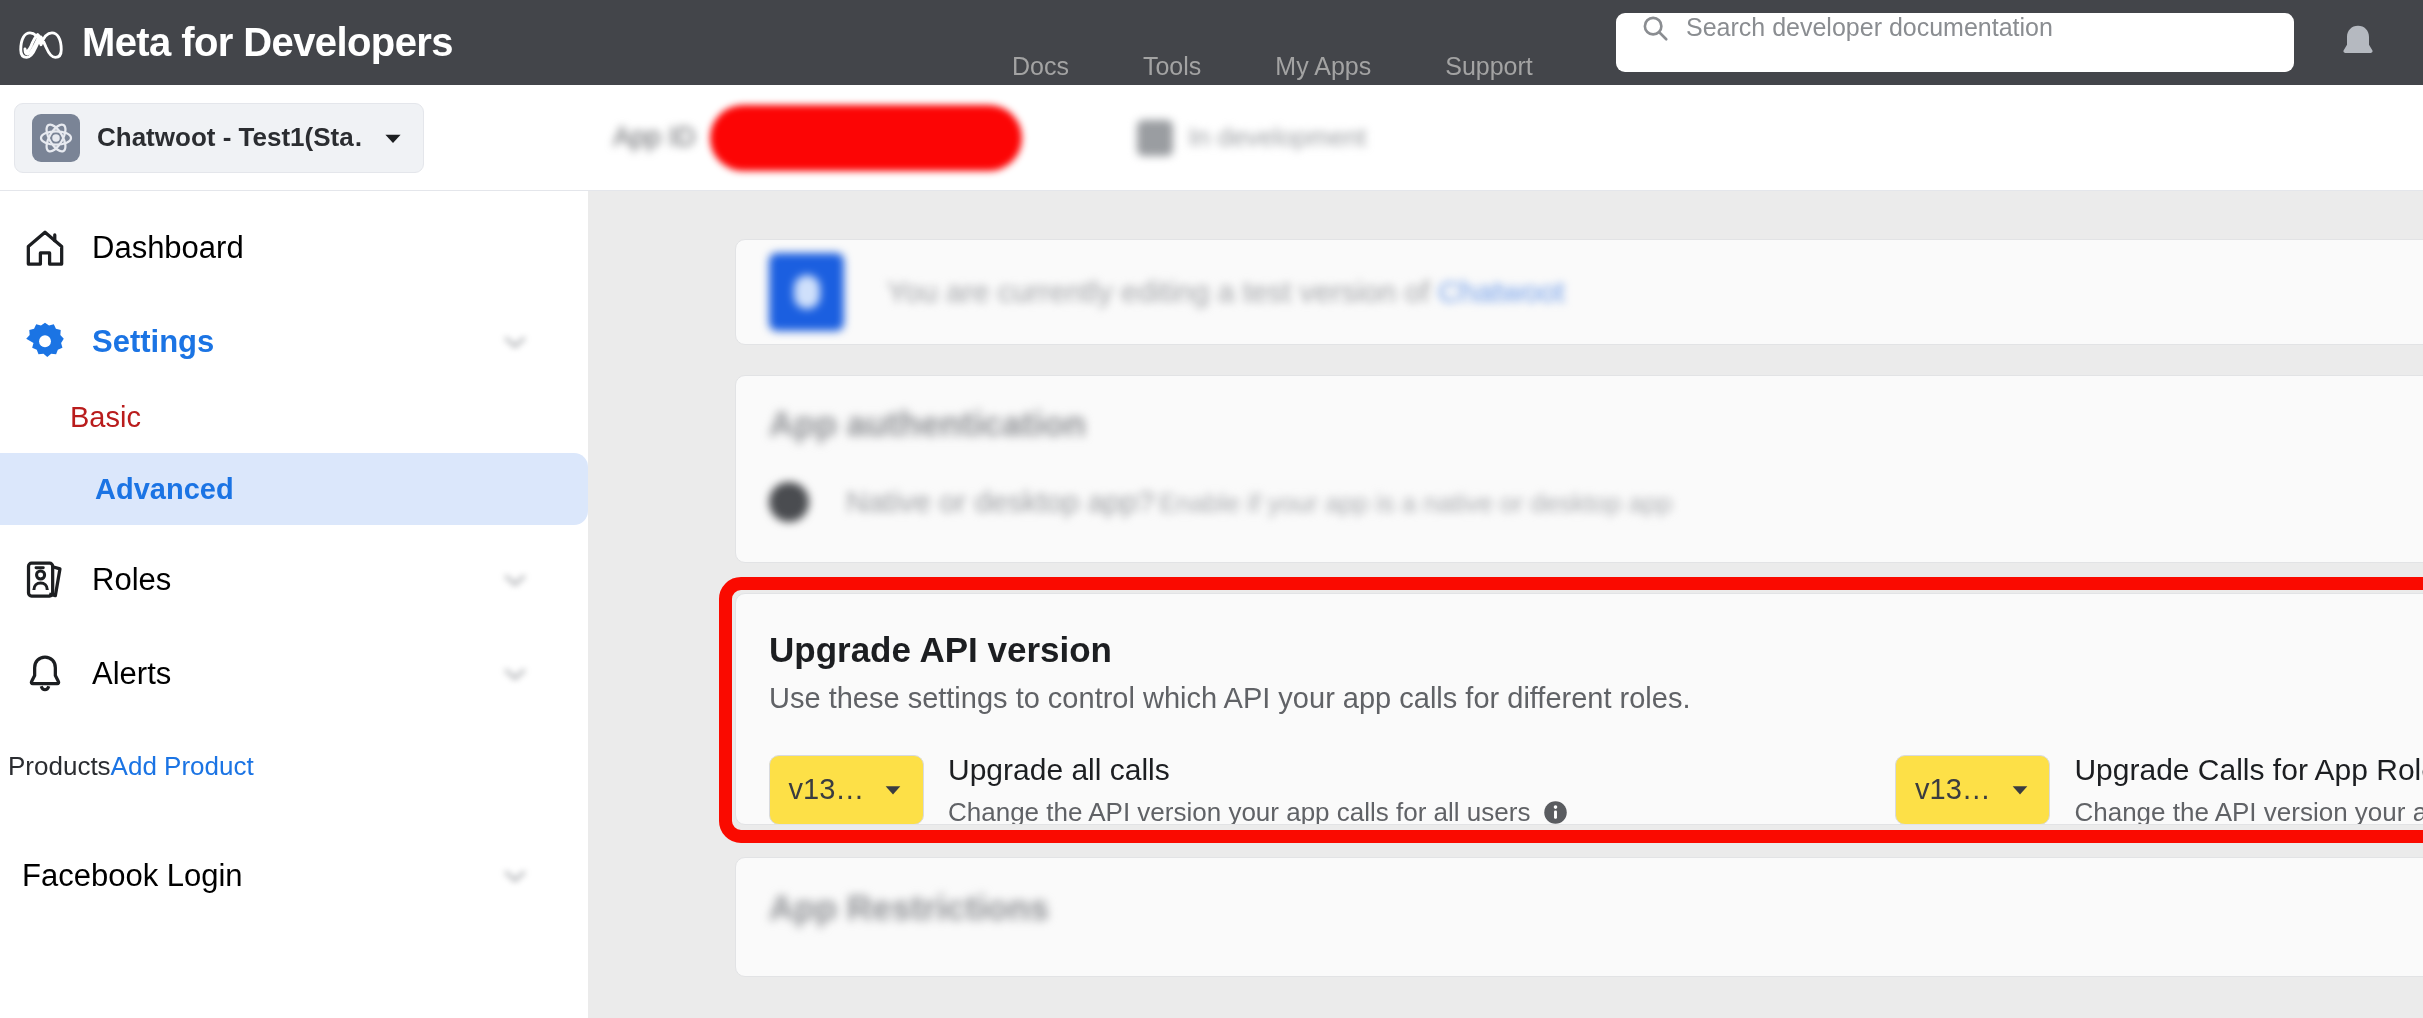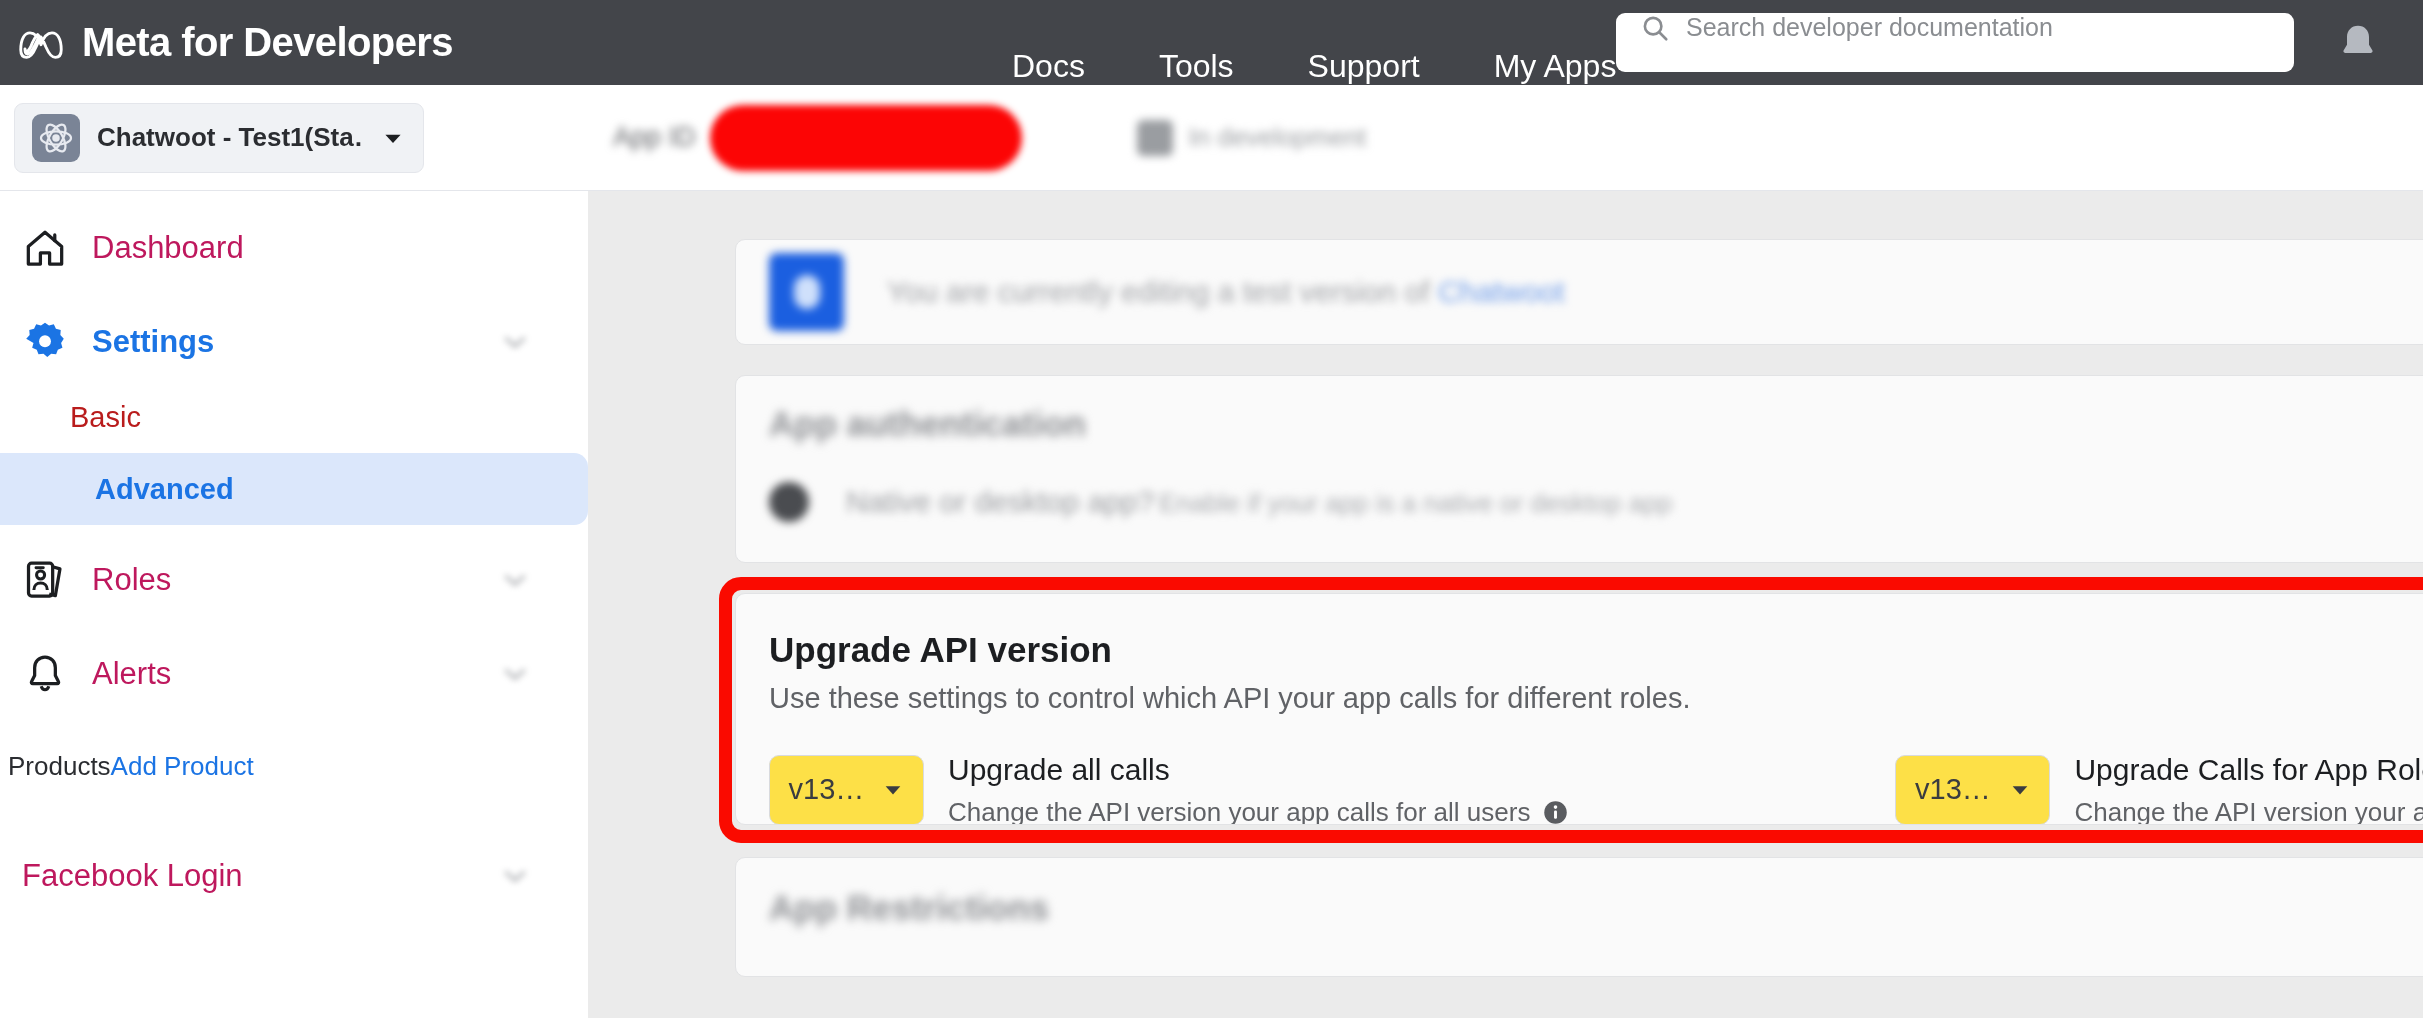--- a/index.html
+++ b/index.html
@@ -30,21 +30,21 @@
     color: #ffffff;
   }
   .brand-mark { width: 54px; height: 54px; flex: none; display: block; }
   .brand-text { font-size: 40px; font-weight: 700; letter-spacing: -0.6px; white-space: nowrap; }
 
   .topnav {
     position: absolute; left: 975px; top: 0; height: 85px;
     display: flex; align-items: center; gap: 0;
   }
   .topnav a {
-    color: #ffffff; font-size: 32px; text-decoration: none;
+    color: #a3a3a3; font-size: 25px; text-decoration: none;
     padding: 0 37px; line-height: 85px; white-space: nowrap; margin-top: 47px;
   }
 
   .search-box {
     position: absolute; left: 1616px; top: 13px;
     width: 678px; height: 59px;
     background: #ffffff; border-radius: 9px;
     display: flex; gap: 16px;
     padding: 0 24px;
   }
@@ -91,21 +91,21 @@
 
   .nav { padding-top: 18px; position: relative; }
 
   .nav-row {
     position: relative;
     display: flex; align-items: center;
     height: 78px; padding-left: 22px;
     width: 588px;
   }
   .nav-row .ico { width: 46px; height: 46px; flex: none; display: block; margin-right: 24px; }
-  .nav-label { font-size: 31px; color: #be185d; white-space: nowrap; }
+  .nav-label { font-size: 31px; color: #000000; white-space: nowrap; }
   .nav-label.blue { color: #1b74e4; font-weight: 700; }
 
   .nav-sub {
     display: flex; align-items: center;
     height: 72px; padding-left: 70px; width: 588px;
     position: relative;
   }
   .nav-sub .sub-label { font-size: 29px; color: #b91c1c; white-space: nowrap; }
   .nav-sub.active { background: #dbe7fb; border-radius: 0 14px 14px 0; }
   .nav-sub.active .sub-label { color: #1b74e4; font-weight: 700; margin-left: 25px; }
@@ -267,22 +267,22 @@
     <div class="brand">
       <svg class="brand-mark" viewBox="0 0 64 40">
         <path d="M8 28 C8 14 13 8 19 8 C26 8 30 16 32 22 C34 16 38 8 45 8 C51 8 56 14 56 28 C56 34 53 37 49 37 C44 37 41 32 38 25 C36 20 34 16 32 13 C30 16 28 20 26 25 C23 32 20 37 15 37 C11 37 8 34 8 28 Z M13 27 C13 31 14 33 16 33 C19 33 21 30 24 24 C26 20 28 16 30 12 L28 10 C25 13 22 19 20 24 C17 30 15 31 14 30 Z" fill="none" stroke="#ffffff" stroke-width="3.4" stroke-linejoin="round"></path>
       </svg>
       <span class="brand-text">Meta for Developers</span>
     </div>
 
     <nav class="topnav">
       <a href="#">Docs</a>
       <a href="#">Tools</a>
+      <a href="#">My Apps</a>
       <a href="#">Support</a>
-      <a href="#">My Apps</a>
     </nav>
 
     <div class="search-box">
       <svg class="search-icon" viewBox="0 0 24 24">
         <circle cx="10.5" cy="10.5" r="6.6" fill="none" stroke="#8a8d91" stroke-width="2.1"></circle>
         <line x1="15.4" y1="15.4" x2="21" y2="21" stroke="#8a8d91" stroke-width="2.1" stroke-linecap="round"></line>
       </svg>
       <span class="search-ph">Search developer documentation</span>
     </div>
 

